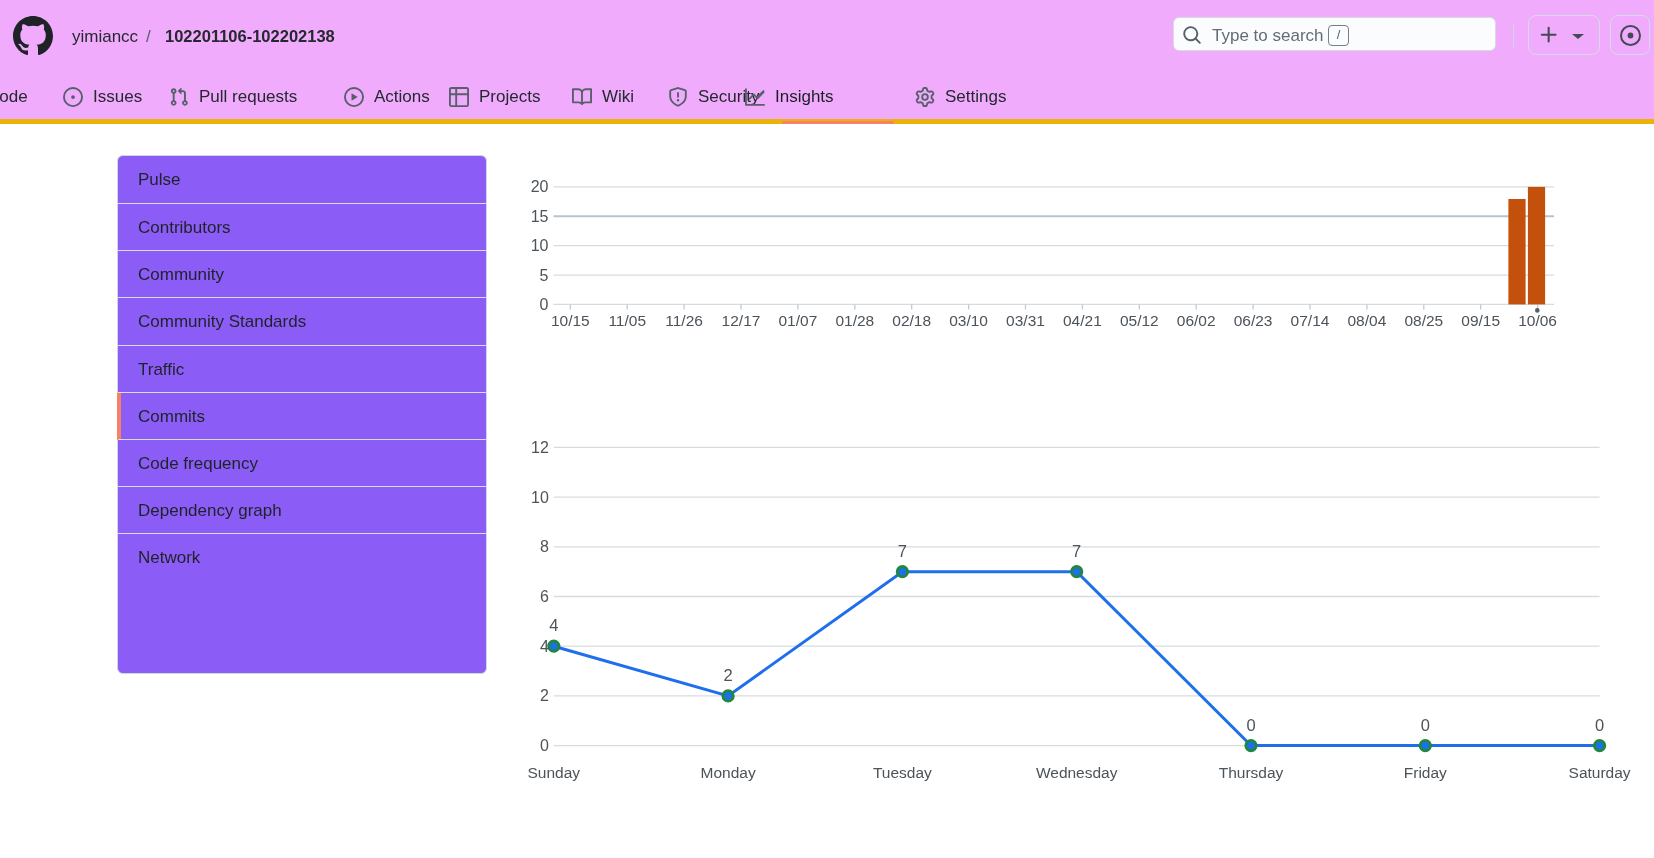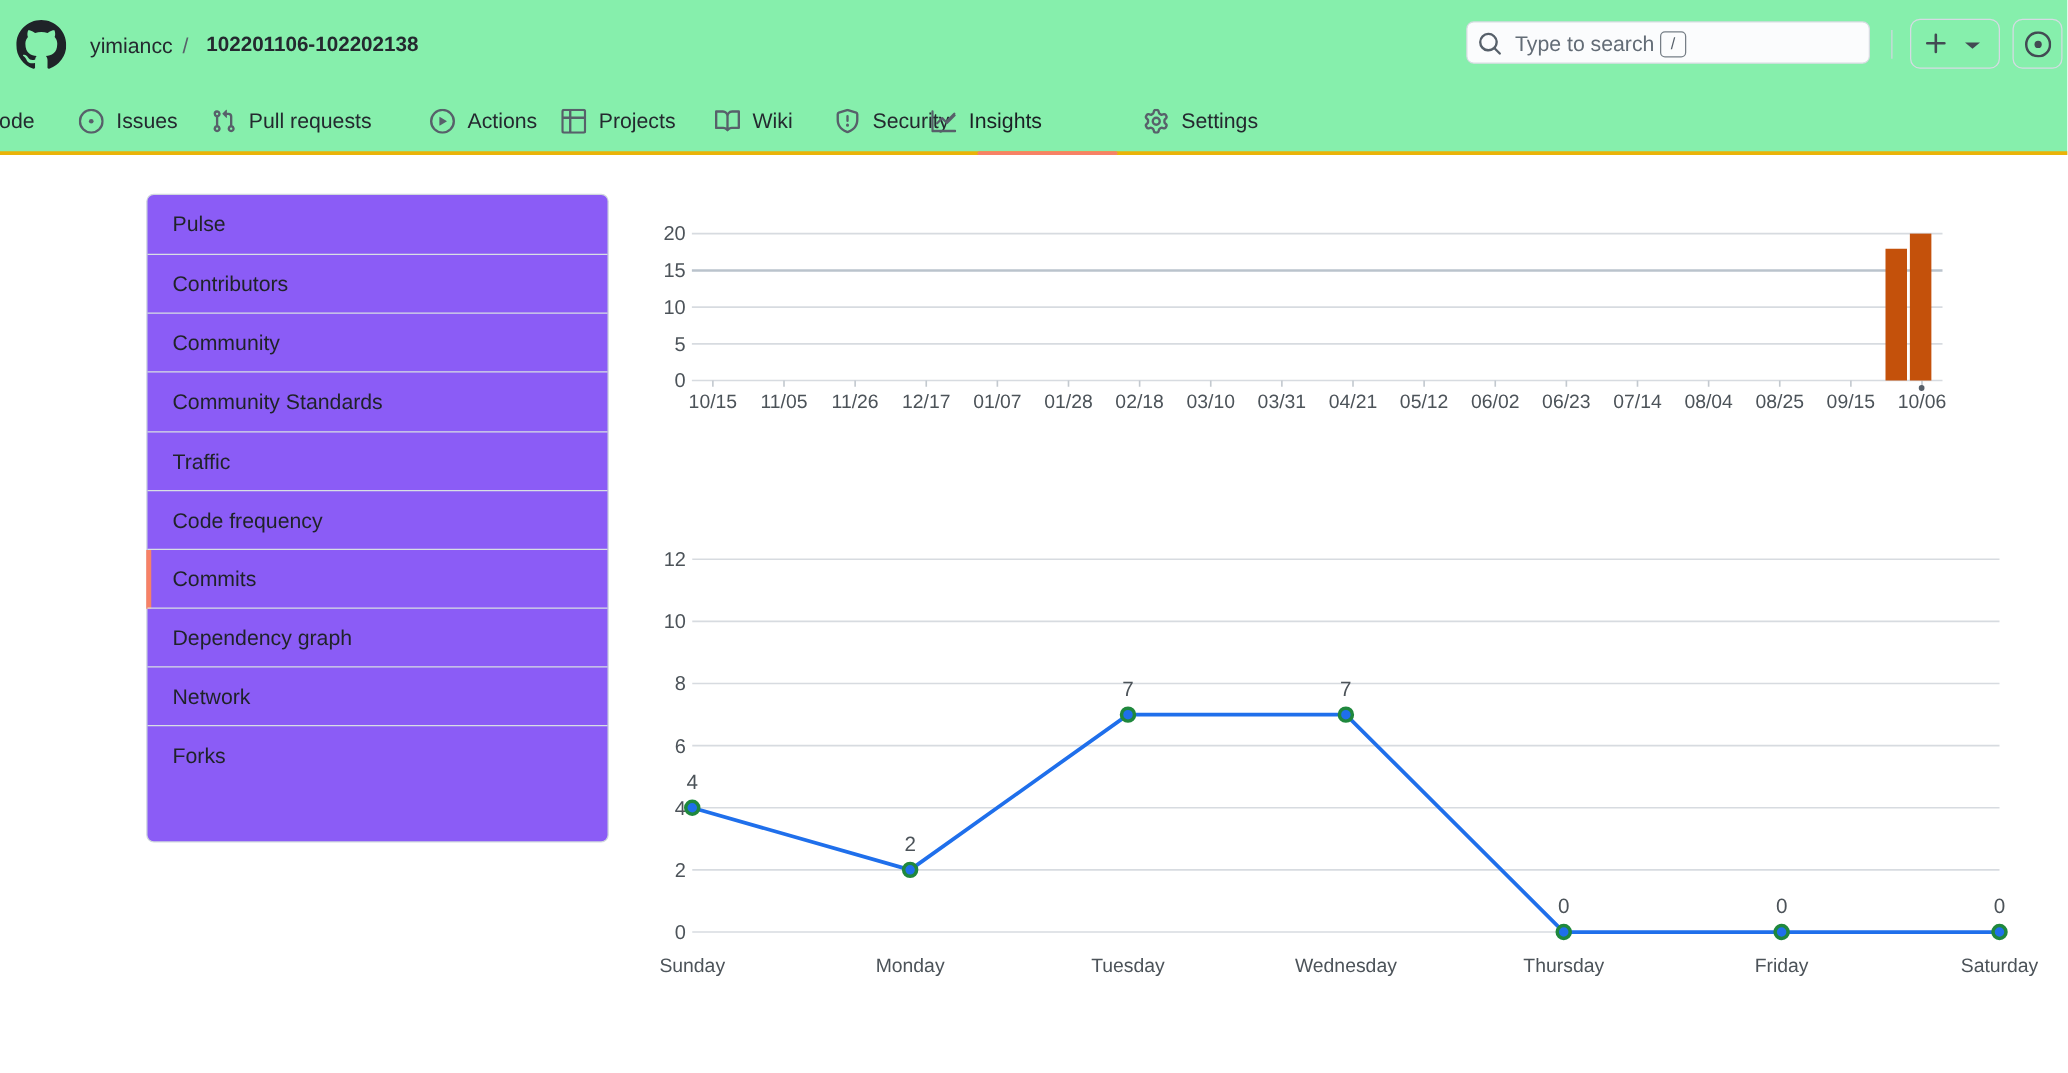--- a/index.html
+++ b/index.html
@@ -1,19 +1,19 @@
 <!DOCTYPE html>
 <html><head>
 <meta charset="utf-8">
 <style>
 *{margin:0;padding:0;box-sizing:border-box}
 html,body{width:1654px;height:858px;overflow:hidden;background:#fff;
  font-family:"Liberation Sans",sans-serif;position:relative}
 .abs{position:absolute}
-.hdr{position:absolute;left:0;top:0;width:1654px;height:124px;background:#86efac;border-bottom:3px solid #eab308}
+.hdr{position:absolute;left:0;top:0;width:1654px;height:124px;background:#f0abfc;border-bottom:5px solid #eab308}
 .crumb{position:absolute;top:27px;font-size:17px;color:#24292f;white-space:nowrap}
 .tab{position:absolute;top:85px;height:23px;display:flex;align-items:center;font-size:17px;color:#24292f;white-space:nowrap}
 .tab svg{flex:none}
 .tab .lbl{margin-left:10px}
 .underline{position:absolute;left:782px;top:121px;width:112px;height:3px;background:#f78166;border-radius:2px}
 .sbox{position:absolute;left:117px;top:155px;width:370px;height:519px;background:#8b5cf6;border:1px solid #d0d7de;border-radius:6px}
 .srow{position:relative;height:47.15px;line-height:47.15px;padding-left:20px;font-size:17px;color:#1f2328;border-top:1px solid #d8dee4}
 .srow:first-child{border-top:none}
 .amark{position:absolute;left:-1px;top:0;width:4px;height:47.15px;background:#f78166}
 .searchbox{position:absolute;left:1173px;top:17px;width:323px;height:34px;background:#fbfcfd;border:1px solid #d7dce2;border-radius:6px}
@@ -103,25 +103,24 @@
     </div>
   <div class="underline"></div>
 </div>
 
 <div class="sbox">
   <div class="srow">Pulse</div>
   <div class="srow">Contributors</div>
   <div class="srow">Community</div>
   <div class="srow">Community Standards</div>
   <div class="srow">Traffic</div>
+  <div class="srow"><div class="amark"></div>Commits</div>
   <div class="srow">Code frequency</div>
-  <div class="srow"><div class="amark"></div>Commits</div>
   <div class="srow">Dependency graph</div>
   <div class="srow">Network</div>
-  <div class="srow">Forks</div>
 </div>
 
 <svg class="abs" style="left:500px;top:160px" width="1154" height="190" viewBox="0 0 1154 190" font-family="Liberation Sans,sans-serif">
     <line x1="53.5" y1="26.9" x2="1054" y2="26.9" stroke="#d7dbe0" stroke-width="1.3"></line>
     <line x1="53.5" y1="56.3" x2="1054" y2="56.3" stroke="#bac3cc" stroke-width="2"></line>
     <line x1="53.5" y1="85.7" x2="1054" y2="85.7" stroke="#d7dbe0" stroke-width="1.3"></line>
     <line x1="53.5" y1="115.1" x2="1054" y2="115.1" stroke="#d7dbe0" stroke-width="1.3"></line>
     <line x1="53.5" y1="144.4" x2="1054" y2="144.4" stroke="#d7dbe0" stroke-width="1.3"></line>
     <text x="48.5" y="32.4" text-anchor="end" font-size="16" fill="#4c5359">20</text>
     <text x="48.5" y="61.8" text-anchor="end" font-size="16" fill="#4c5359">15</text>

